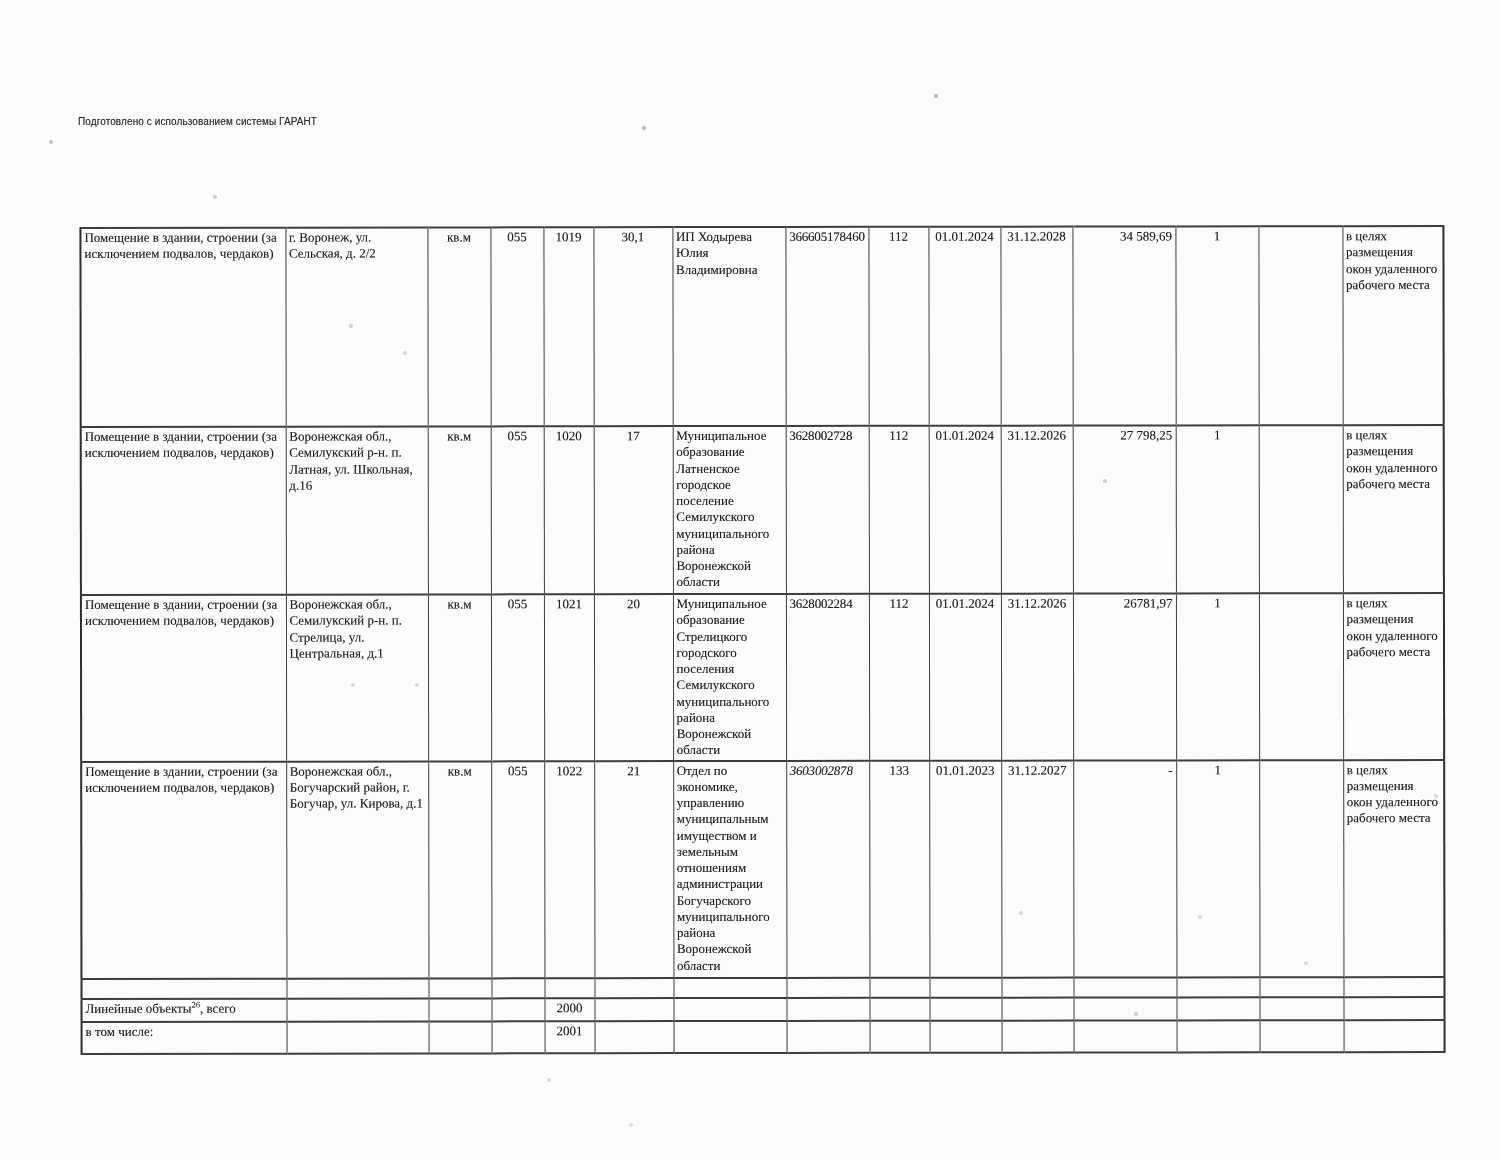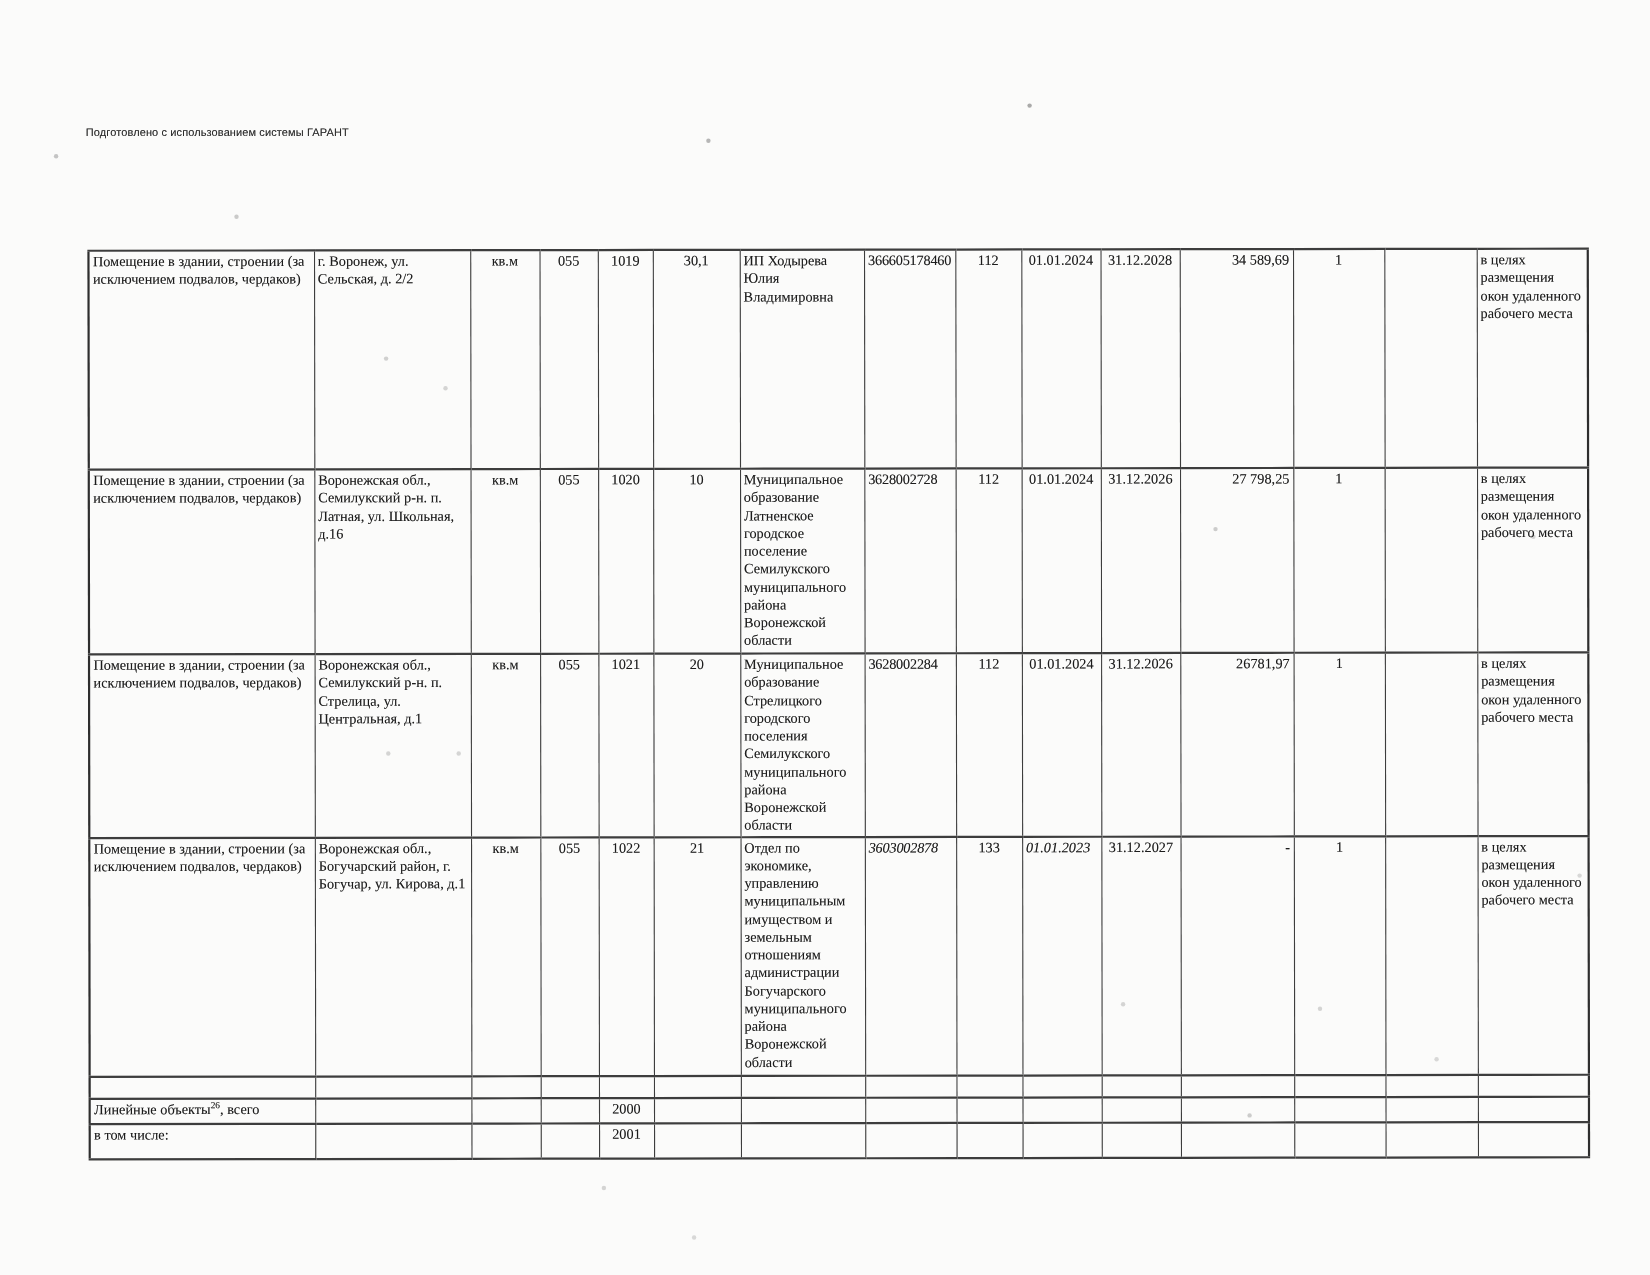--- a/index.html
+++ b/index.html
@@ -133,21 +133,21 @@
           <td class="col-12" style="text-align: center;">1</td>
           <td class="col-13" style="text-align: center;"></td>
           <td class="col-14" style="text-align: left;">в целях размещения окон удаленного рабочего места</td>
         </tr>
         <tr style="height: 168px;">
           <td class="col-0" style="text-align: left;">Помещение в здании, строении (за исключением подвалов, чердаков)</td>
           <td class="col-1" style="text-align: left;">Воронежская обл., Семилукский р-н. п. Латная, ул. Школьная, д.16</td>
           <td class="col-2" style="text-align: center;">кв.м</td>
           <td class="col-3" style="text-align: center;">055</td>
           <td class="col-4" style="text-align: center;">1020</td>
-          <td class="col-5" style="text-align: center;">10</td>
+          <td class="col-5" style="text-align: center;">17</td>
           <td class="col-6" style="text-align: left;">Муниципальное образование Латненское городское поселение Семилукского муниципального района Воронежской области</td>
           <td class="col-7" style="text-align: left;">3628002728</td>
           <td class="col-8" style="text-align: center;">112</td>
           <td class="col-9" style="text-align: center;">01.01.2024</td>
           <td class="col-10" style="text-align: center;">31.12.2026</td>
           <td class="col-11" style="text-align: right;">27 798,25</td>
           <td class="col-12" style="text-align: center;">1</td>
           <td class="col-13" style="text-align: center;"></td>
           <td class="col-14" style="text-align: left;">в целях размещения окон удаленного рабочего места</td>
         </tr>
@@ -171,21 +171,21 @@
         <tr style="height: 217px;">
           <td class="col-0" style="text-align: left;">Помещение в здании, строении (за исключением подвалов, чердаков)</td>
           <td class="col-1" style="text-align: left;">Воронежская обл., Богучарский район, г. Богучар, ул. Кирова, д.1</td>
           <td class="col-2" style="text-align: center;">кв.м</td>
           <td class="col-3" style="text-align: center;">055</td>
           <td class="col-4" style="text-align: center;">1022</td>
           <td class="col-5" style="text-align: center;">21</td>
           <td class="col-6" style="text-align: left;">Отдел по экономике, управлению муниципальным имуществом и земельным отношениям администрации Богучарского муниципального района Воронежской области</td>
           <td class="col-7" style="text-align: left; font-style: italic;">3603002878</td>
           <td class="col-8" style="text-align: center;">133</td>
-          <td class="col-9" style="text-align: left; font-style: italic;">01.01.2023</td>
+          <td class="col-9" style="text-align: center;">01.01.2023</td>
           <td class="col-10" style="text-align: center;">31.12.2027</td>
           <td class="col-11" style="text-align: right;">-</td>
           <td class="col-12" style="text-align: center;">1</td>
           <td class="col-13" style="text-align: center;"></td>
           <td class="col-14" style="text-align: left;">в целях размещения окон удаленного рабочего места</td>
         </tr>
         <tr style="height: 20px;">
           <td class="col-0" style="text-align: left;"></td>
           <td class="col-1" style="text-align: left;"></td>
           <td class="col-2" style="text-align: center;"></td>

